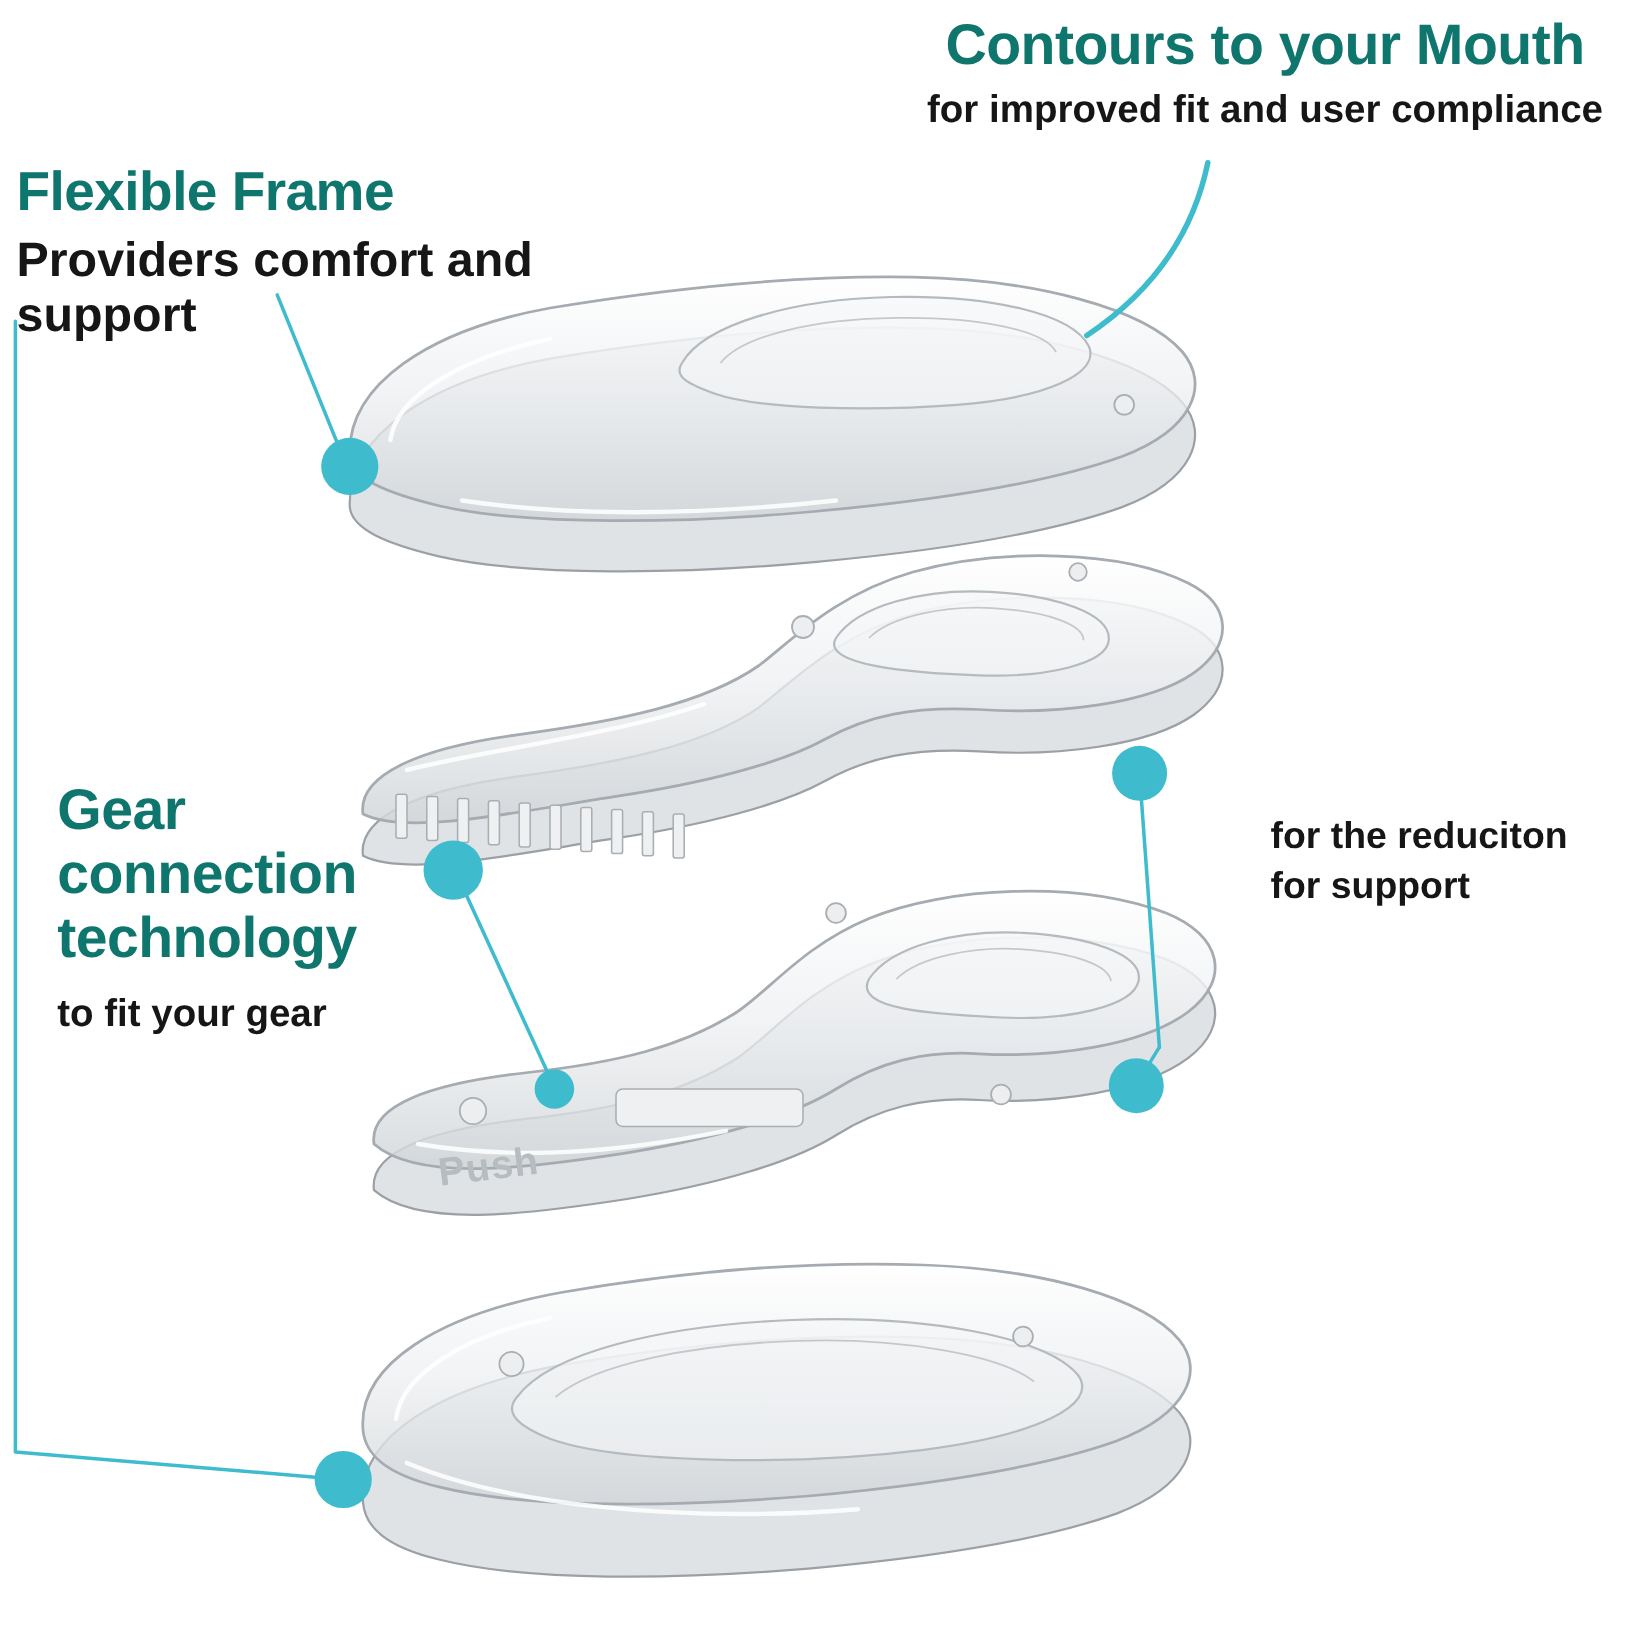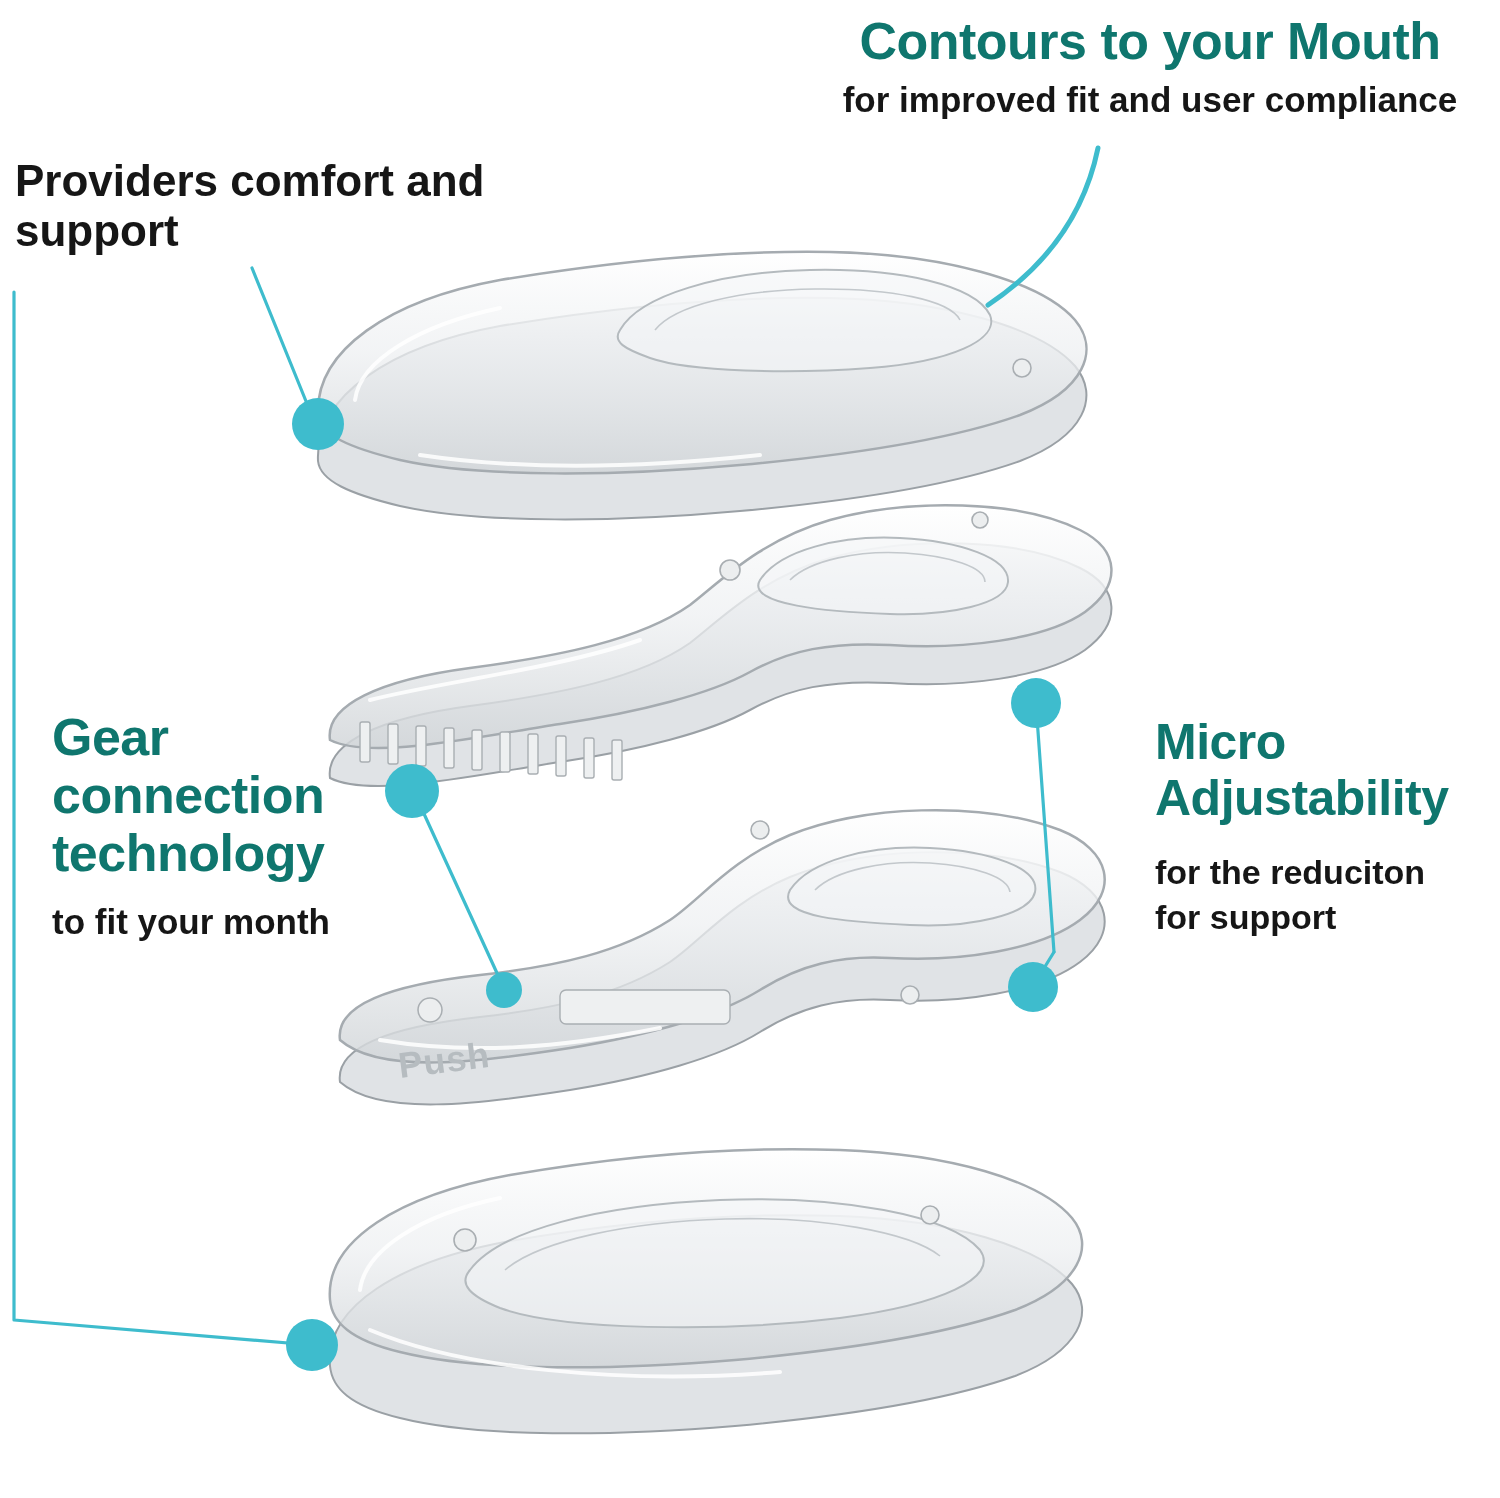--- a/index.html
+++ b/index.html
@@ -188,38 +188,35 @@
       <circle class="teal-dot" cx="312" cy="1345" r="26"></circle>
     </g>
   </svg>
 
   <div class="callout co-contours">
     <div class="title">Contours to your Mouth</div>
     <div class="subtitle">for improved fit and user compliance</div>
   </div>
 
   <div class="callout co-flexible">
+    <div class="title">Flexible Frame</div>
     <div class="subtitle">Providers comfort and support</div>
   </div>
 
   <div class="callout co-gear">
     <div class="title">
       <div>Gear</div>
       <div>connection</div>
       <div>technology</div>
     </div>
     <div class="subtitle">
-      <div>to fit your month</div>
+      <div>to fit your gear</div>
     </div>
   </div>
 
   <div class="callout co-micro">
-    <div class="title">
-      <div>Micro</div>
-      <div>Adjustability</div>
-    </div>
     <div class="subtitle">
       <div>for the reduciton</div>
       <div>for support</div>
     </div>
   </div>
 
 </div>
 
 </body></html>

